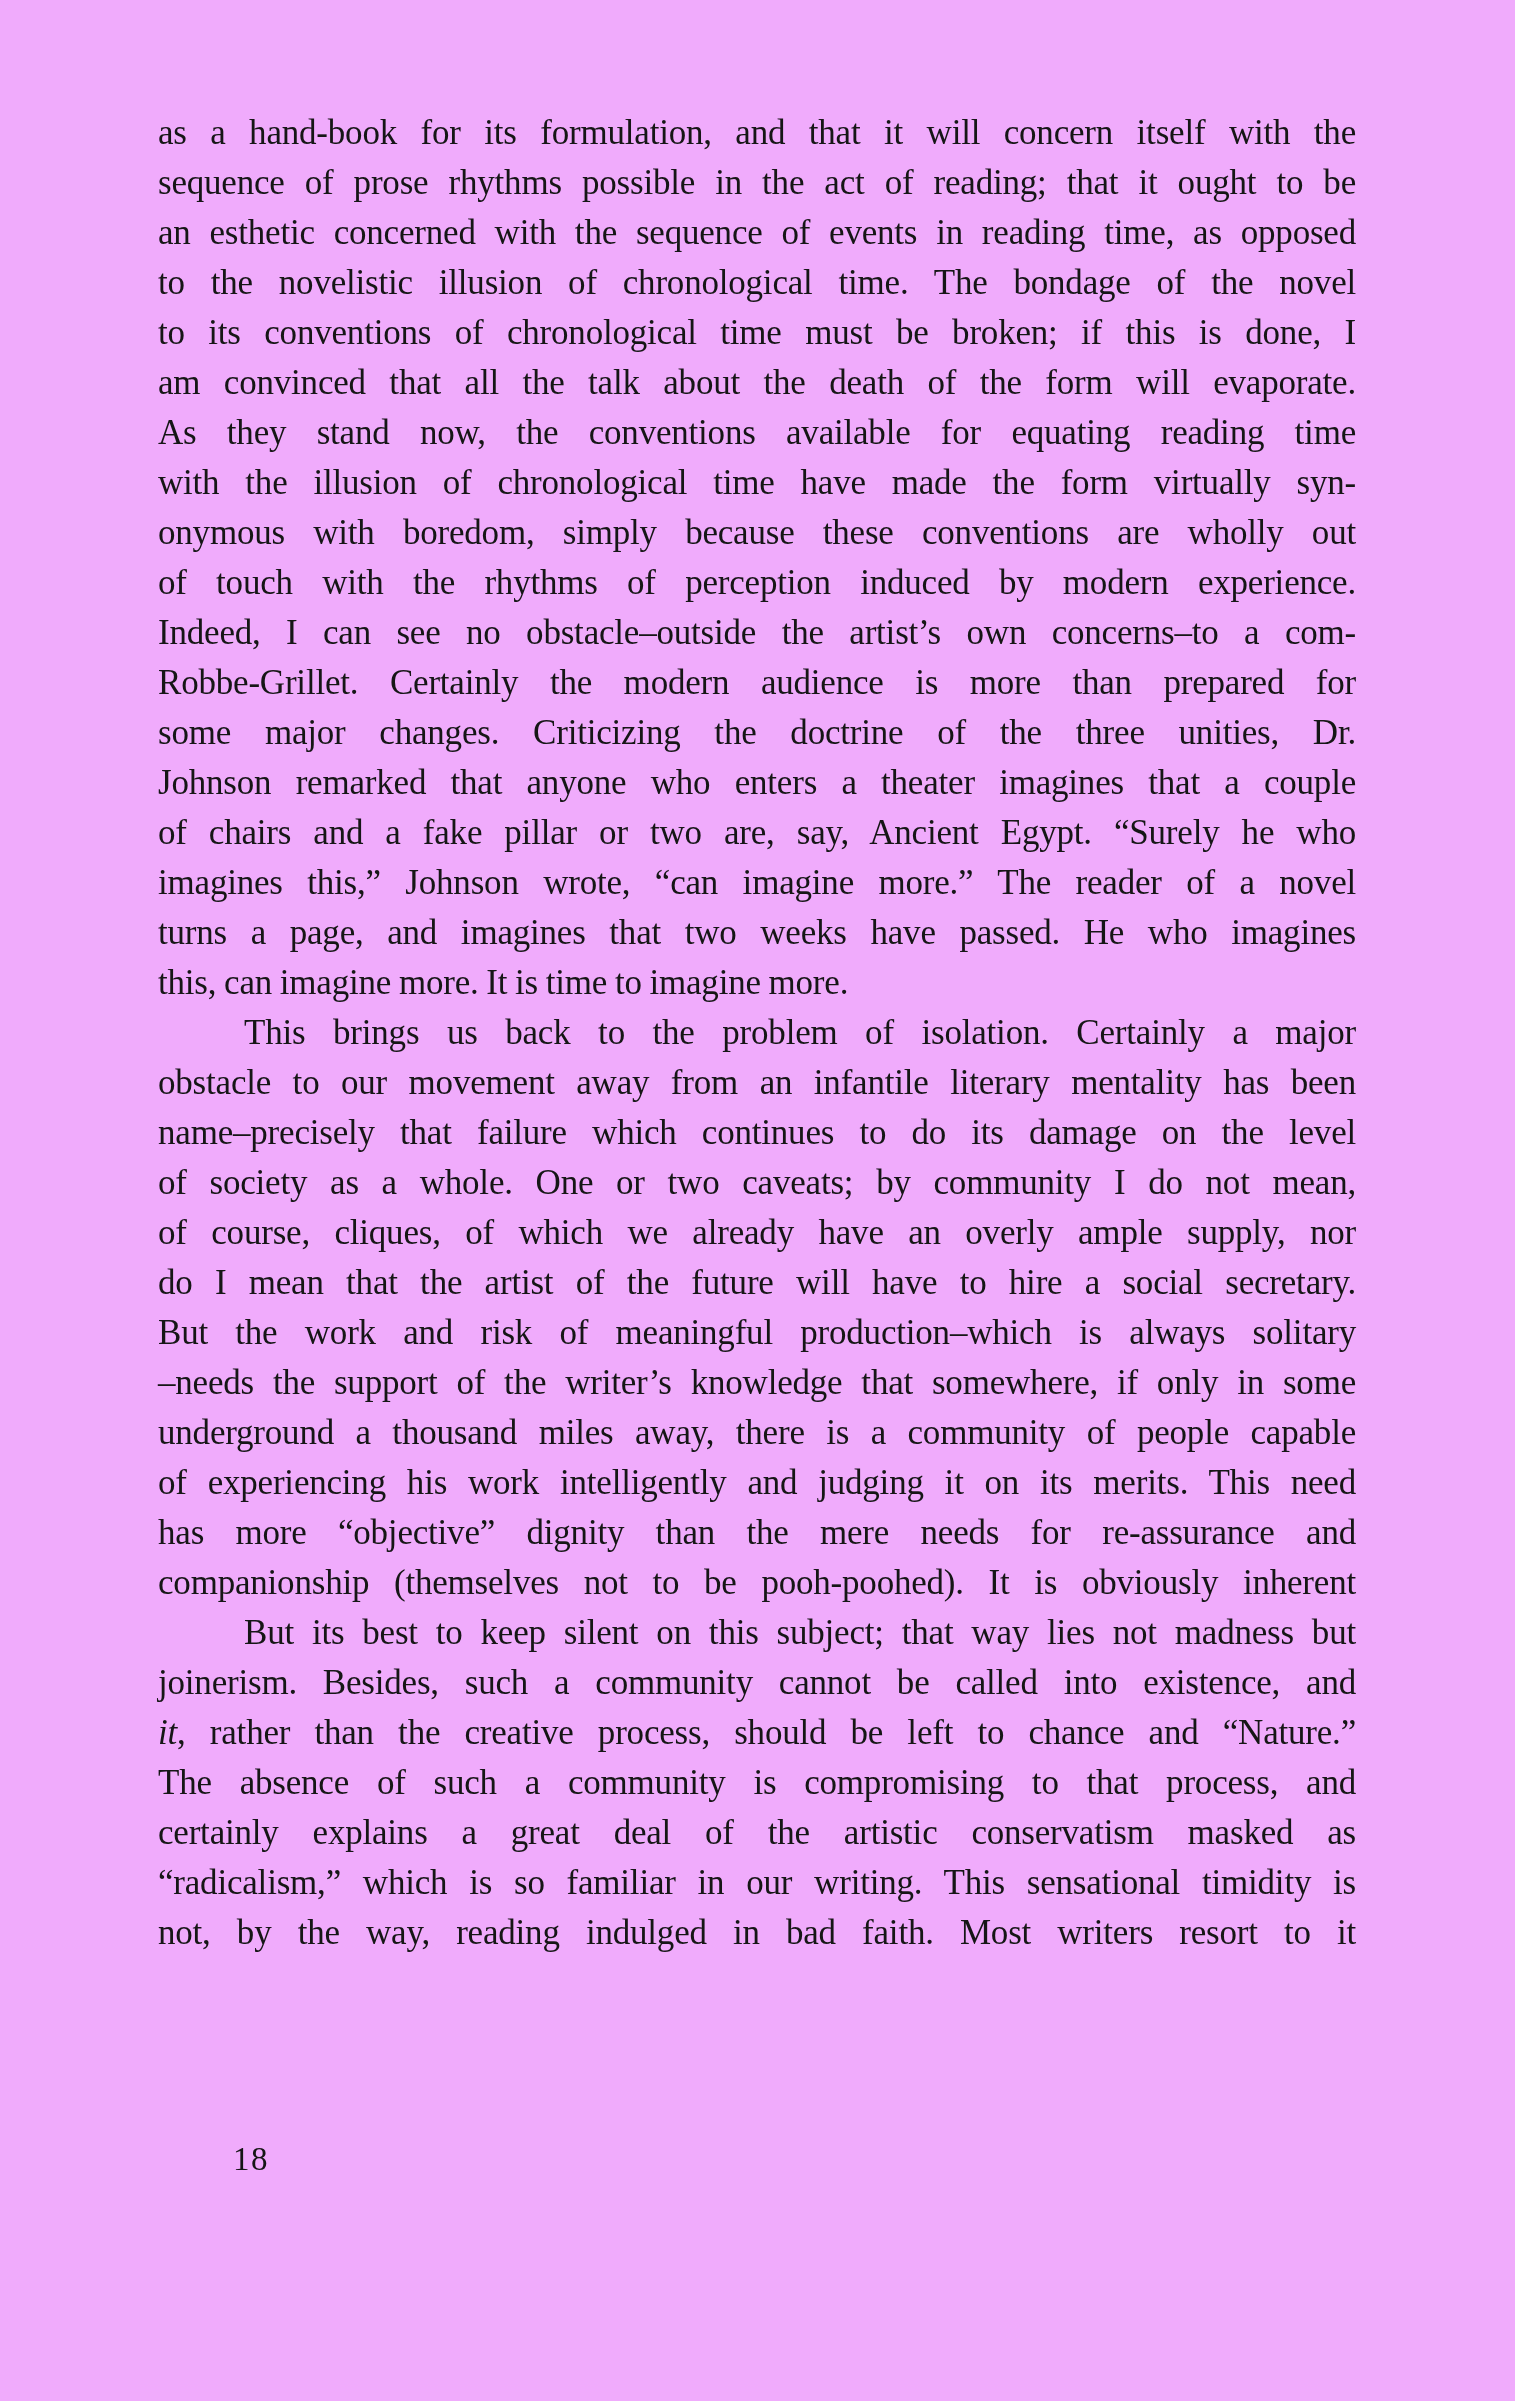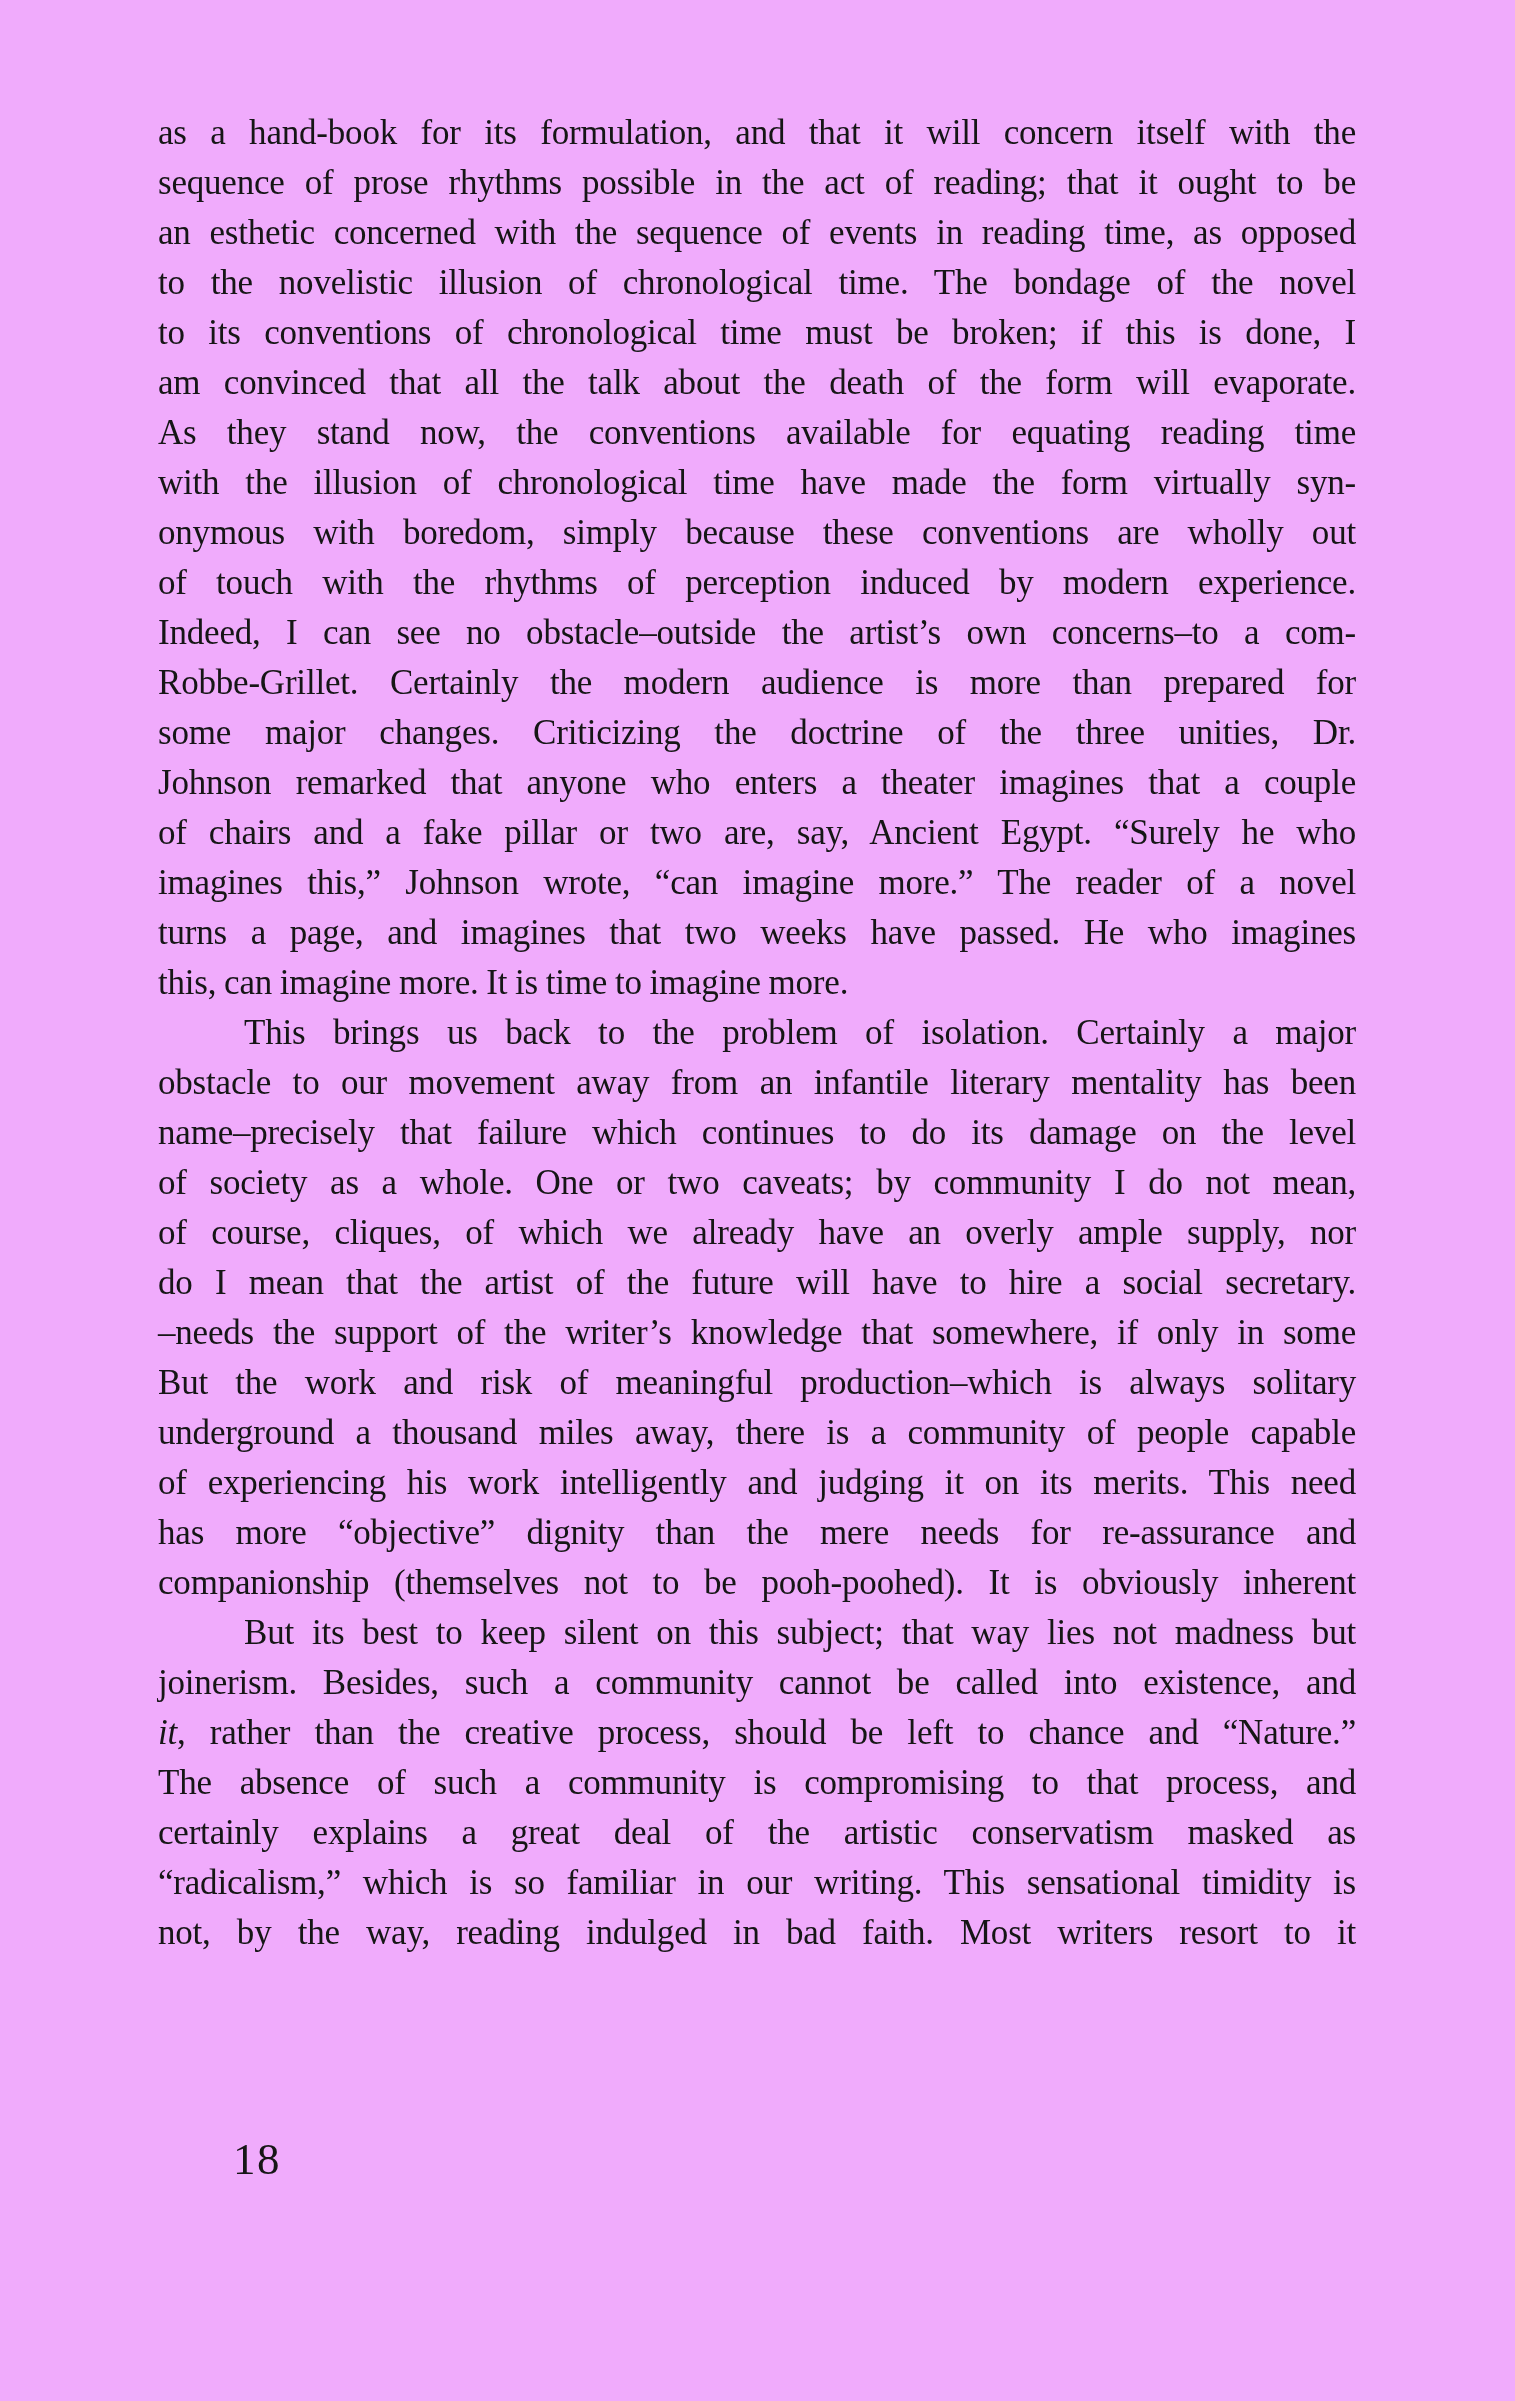--- a/index.html
+++ b/index.html
@@ -49,21 +49,21 @@
     .line.indent {
       padding-left: 86px;
     }
     .line em {
       font-style: italic;
     }
     .page-number {
       position: absolute;
       left: 233px;
       top: 2143px;
-      font-size: 45px;
+      font-size: 33px;
       line-height: 33px;
       letter-spacing: 1.6px;
     }
   </style>
 </head>
 <body>
 
 <div class="page">
   <div class="text-block">
 
@@ -88,22 +88,22 @@
       <span class="line last">this, can imagine more. It is time to imagine more.</span>
     </div>
 
     <div>
       <span class="line indent">This brings us back to the problem of isolation. Certainly a major</span>
       <span class="line">obstacle to our movement away from an infantile literary mentality has been</span>
       <span class="line">name–precisely that failure which continues to do its damage on the level</span>
       <span class="line">of society as a whole. One or two caveats; by community I do not mean,</span>
       <span class="line">of course, cliques, of which we already have an overly ample supply, nor</span>
       <span class="line">do I mean that the artist of the future will have to hire a social secretary.</span>
+      <span class="line">But the work and risk of meaningful production–which is always solitary</span>
       <span class="line">–needs the support of the writer’s knowledge that somewhere, if only in some</span>
-      <span class="line">But the work and risk of meaningful production–which is always solitary</span>
       <span class="line">underground a thousand miles away, there is a community of people capable</span>
       <span class="line">of experiencing his work intelligently and judging it on its merits. This need</span>
       <span class="line">has more “objective” dignity than the mere needs for re-assurance and</span>
       <span class="line">companionship (themselves not to be pooh-poohed). It is obviously inherent</span>
     </div>
 
     <div>
       <span class="line indent">But its best to keep silent on this subject; that way lies not madness but</span>
       <span class="line">joinerism. Besides, such a community cannot be called into existence, and</span>
       <span class="line"><em>it</em><span>, rather than the creative process, should be left to chance and “Nature.”</span></span>

